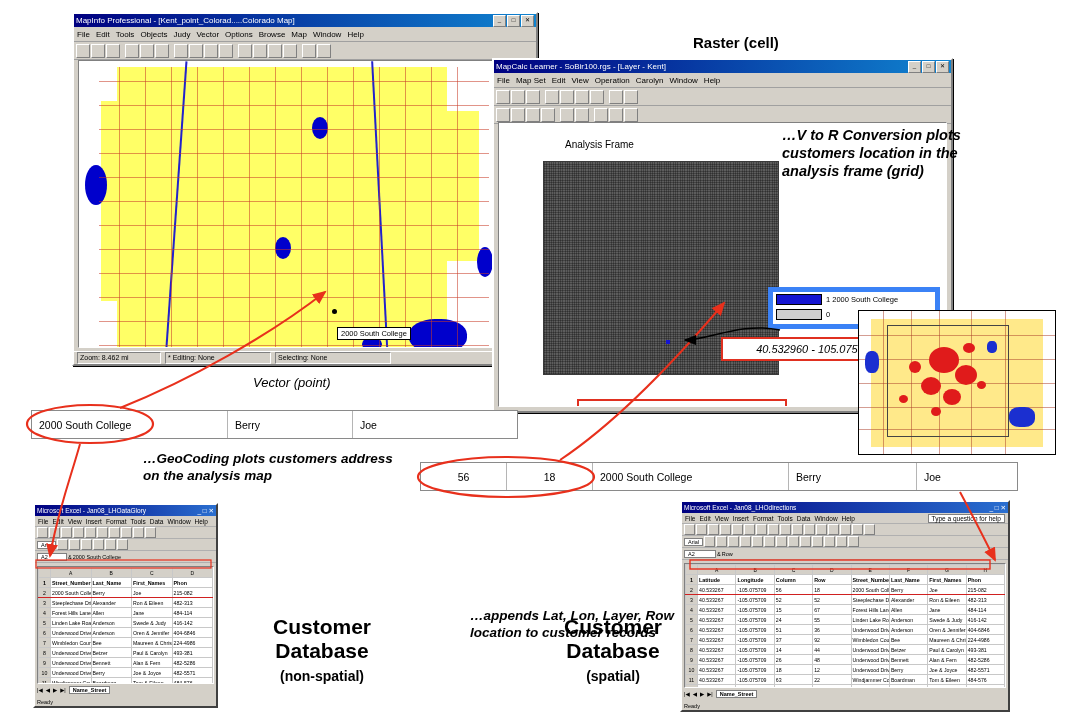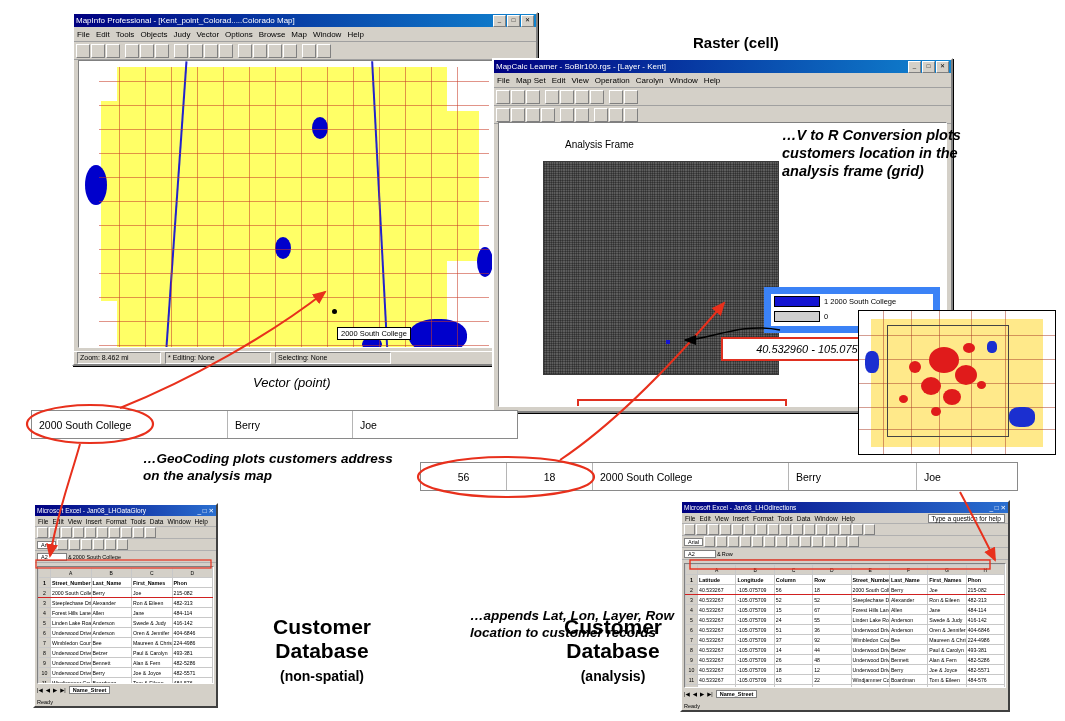--- a/index.html
+++ b/index.html
@@ -80,21 +80,21 @@
   #analysis-frame{
     position:absolute;left:44px;top:38px;width:234px;height:212px;
     background:
       repeating-linear-gradient(0deg,#6f6f6f 0 1px,#9a9a9a 1px 2.3px),
       repeating-linear-gradient(90deg,#6f6f6f 0 1px,#9a9a9a 1px 2.3px);
     background-blend-mode:multiply;
     border:1px solid #3a3a3a;
   }
   .legend-box{
     position:absolute;right:6px;top:164px;width:162px;height:32px;
-    background:#fff;border:7px solid #3b82f6;font-size:7.5px;
+    background:#fff;border:5px solid #3b82f6;font-size:7.5px;
   }
   .legend-row{display:flex;align-items:center;gap:4px;height:13px;padding:1px 3px;}
   .swatch{width:44px;height:9px;border:1px solid #000;}
 
   .coord-box{
     position:absolute;left:222px;top:214px;width:226px;height:20px;
     border:2px solid #e03020;background:#fff;color:#000;
     font-size:11px;font-style:italic;display:flex;align-items:center;justify-content:center;
   }
   .latlon-box{
@@ -747,21 +747,21 @@
 </div>
 
 <div class="dbcap" id="db-nonspatial-caption">
   <div>Customer</div>
   <div>Database</div>
   <small>(non-spatial)</small>
 </div>
 <div class="dbcap" id="db-spatial-caption">
   <div>Customer</div>
   <div>Database</div>
-  <small>(analysis)</small>
+  <small>(spatial)</small>
 </div>
 
 <svg id="overlay" viewBox="0 0 1065 721" xmlns="http://www.w3.org/2000/svg">
   <defs>
     <marker id="arrow" markerWidth="8" markerHeight="8" refX="6" refY="3" orient="auto">
       <path d="M0,0 L7,3 L0,6 z" fill="#e8301c"></path>
     </marker>
     <marker id="arrowblk" markerWidth="9" markerHeight="9" refX="7" refY="3.2" orient="auto">
       <path d="M0,0 L8,3.2 L0,6.4 z" fill="#000"></path>
     </marker>

